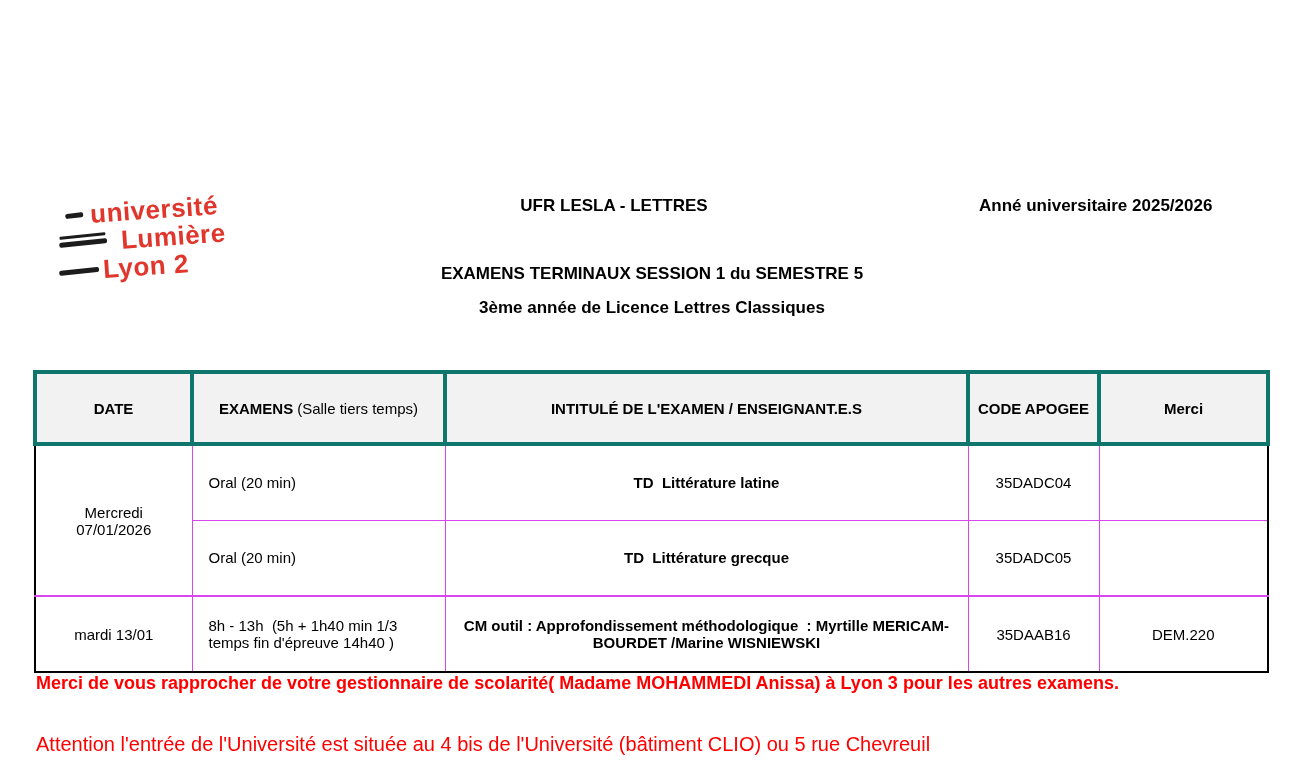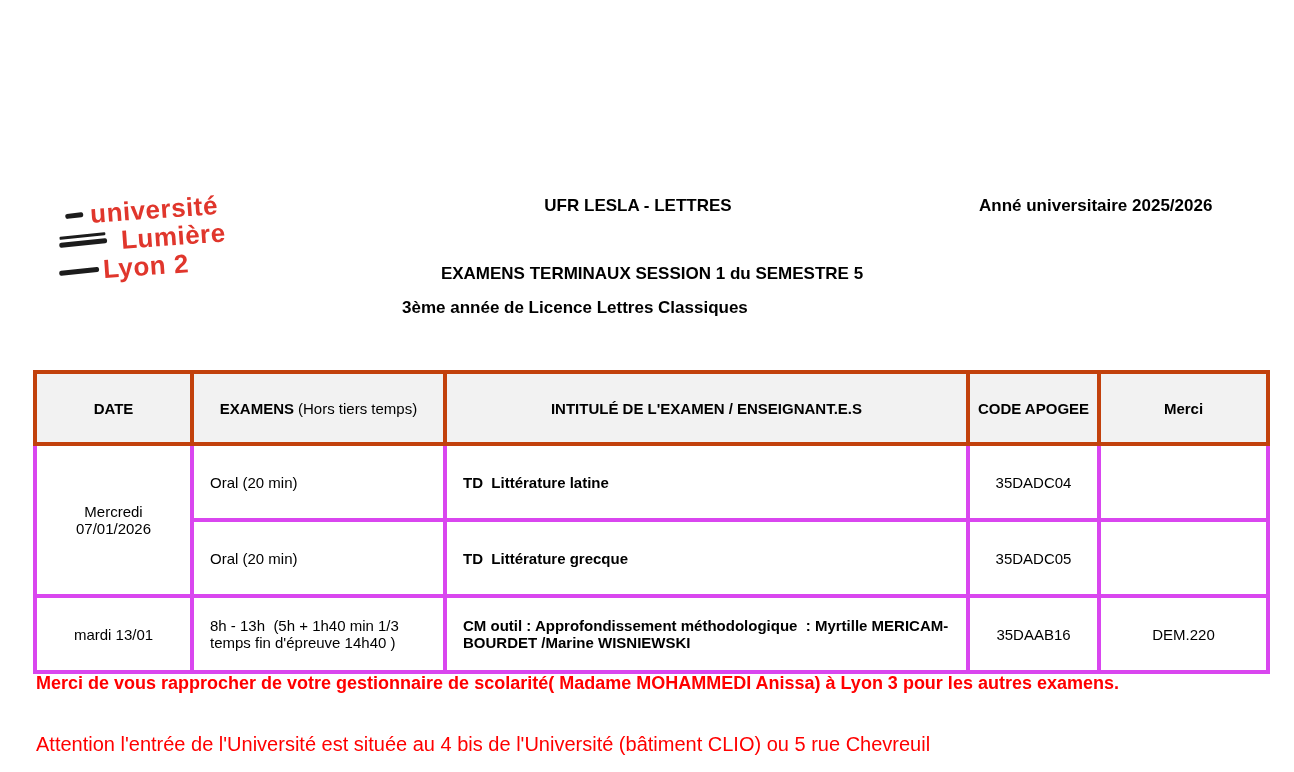--- a/index.html
+++ b/index.html
@@ -26,56 +26,56 @@
   .logo-text {
     font-weight: bold; font-size: 26px; letter-spacing: 0.5px;
     color: #e0362c; line-height: 1;
   }
   .lt-1 { margin-left: 7px; }
   .lt-2 { margin-left: 14px; }
   .lt-3 { margin-left: 4px; }
 
   
   .heading { position: absolute; font-weight: bold; font-size: 17px; white-space: nowrap; }
-  .h-ufr   { left: 388px; top: 196px; width: 500px; text-align: center; }
+  .h-ufr   { left: 364px; top: 196px; width: 500px; text-align: center; }
   .h-year  { left: 979px; top: 196px; }
   .h-sess  { left: 402px; top: 264px; width: 500px; text-align: center; }
-  .h-prog  { left: 402px; top: 298px; width: 500px; text-align: left; }
+  .h-prog  { left: 402px; top: 298px; width: 500px; text-align: center; }
 
   
   table.exam {
     position: absolute; left: 33px; top: 370px;
     width: 1233px;
     border-collapse: collapse;
     table-layout: fixed;
     border: 2px solid #000;
     font-size: 15px;
   }
   table.exam th {
-    border: 4px solid #c2410c;
+    border: 4px solid #0f766e;
     background: #f2f2f2;
     font-weight: bold;
     text-align: center;
     vertical-align: middle;
     height: 72px;
     padding: 4px;
   }
   table.exam th .th-normal { font-weight: normal; margin-left: 4px; }
   table.exam td {
-    border: 4px solid #d946ef;
+    border: 1px solid #d946ef;
     height: 76px;
     vertical-align: middle;
     padding: 4px 16px;
     background: #ffffff;
   }
   tr.row-last td { border-top-width: 2px; }
   td.cell-date-merged { text-align: center; white-space: pre-line; }
   td.cell-date-left   { text-align: center; padding-left: 6px; }
   td.cell-horaire     { text-align: left; padding-left: 10px; white-space: pre-wrap; }
-  td.cell-intitule    { text-align: left; font-weight: bold; white-space: pre-wrap; }
+  td.cell-intitule    { text-align: center; font-weight: bold; white-space: pre-wrap; }
   td.cell-code        { text-align: center; }
   td.cell-salle       { text-align: center; padding-left: 5px; }
 
   
   .note1 {
     position: absolute; left: 36px; top: 673px;
     color: #ff0000; font-weight: bold; font-size: 18px; white-space: nowrap;
   }
   .note2 {
     position: absolute; left: 36px; top: 733px;
@@ -109,21 +109,21 @@
   <colgroup>
     <col style="width:157px">
       <col style="width:253px">
       <col style="width:523px">
       <col style="width:131px">
       <col style="width:169px">
   </colgroup>
   <thead>
     <tr>
       <th>DATE</th>
-      <th><span>EXAMENS</span><span class="th-normal">(Hors tiers temps)</span></th>
+      <th><span>EXAMENS</span><span class="th-normal">(Salle tiers temps)</span></th>
       <th>INTITULÉ DE L'EXAMEN / ENSEIGNANT.E.S</th>
       <th>CODE APOGEE</th>
       <th>Merci</th>
     </tr>
   </thead>
   <tbody>
     <tr>
       <td rowspan="2" class="cell-date-merged">Mercredi
 07/01/2026</td>
       <td class="cell-horaire">Oral (20 min)</td>

